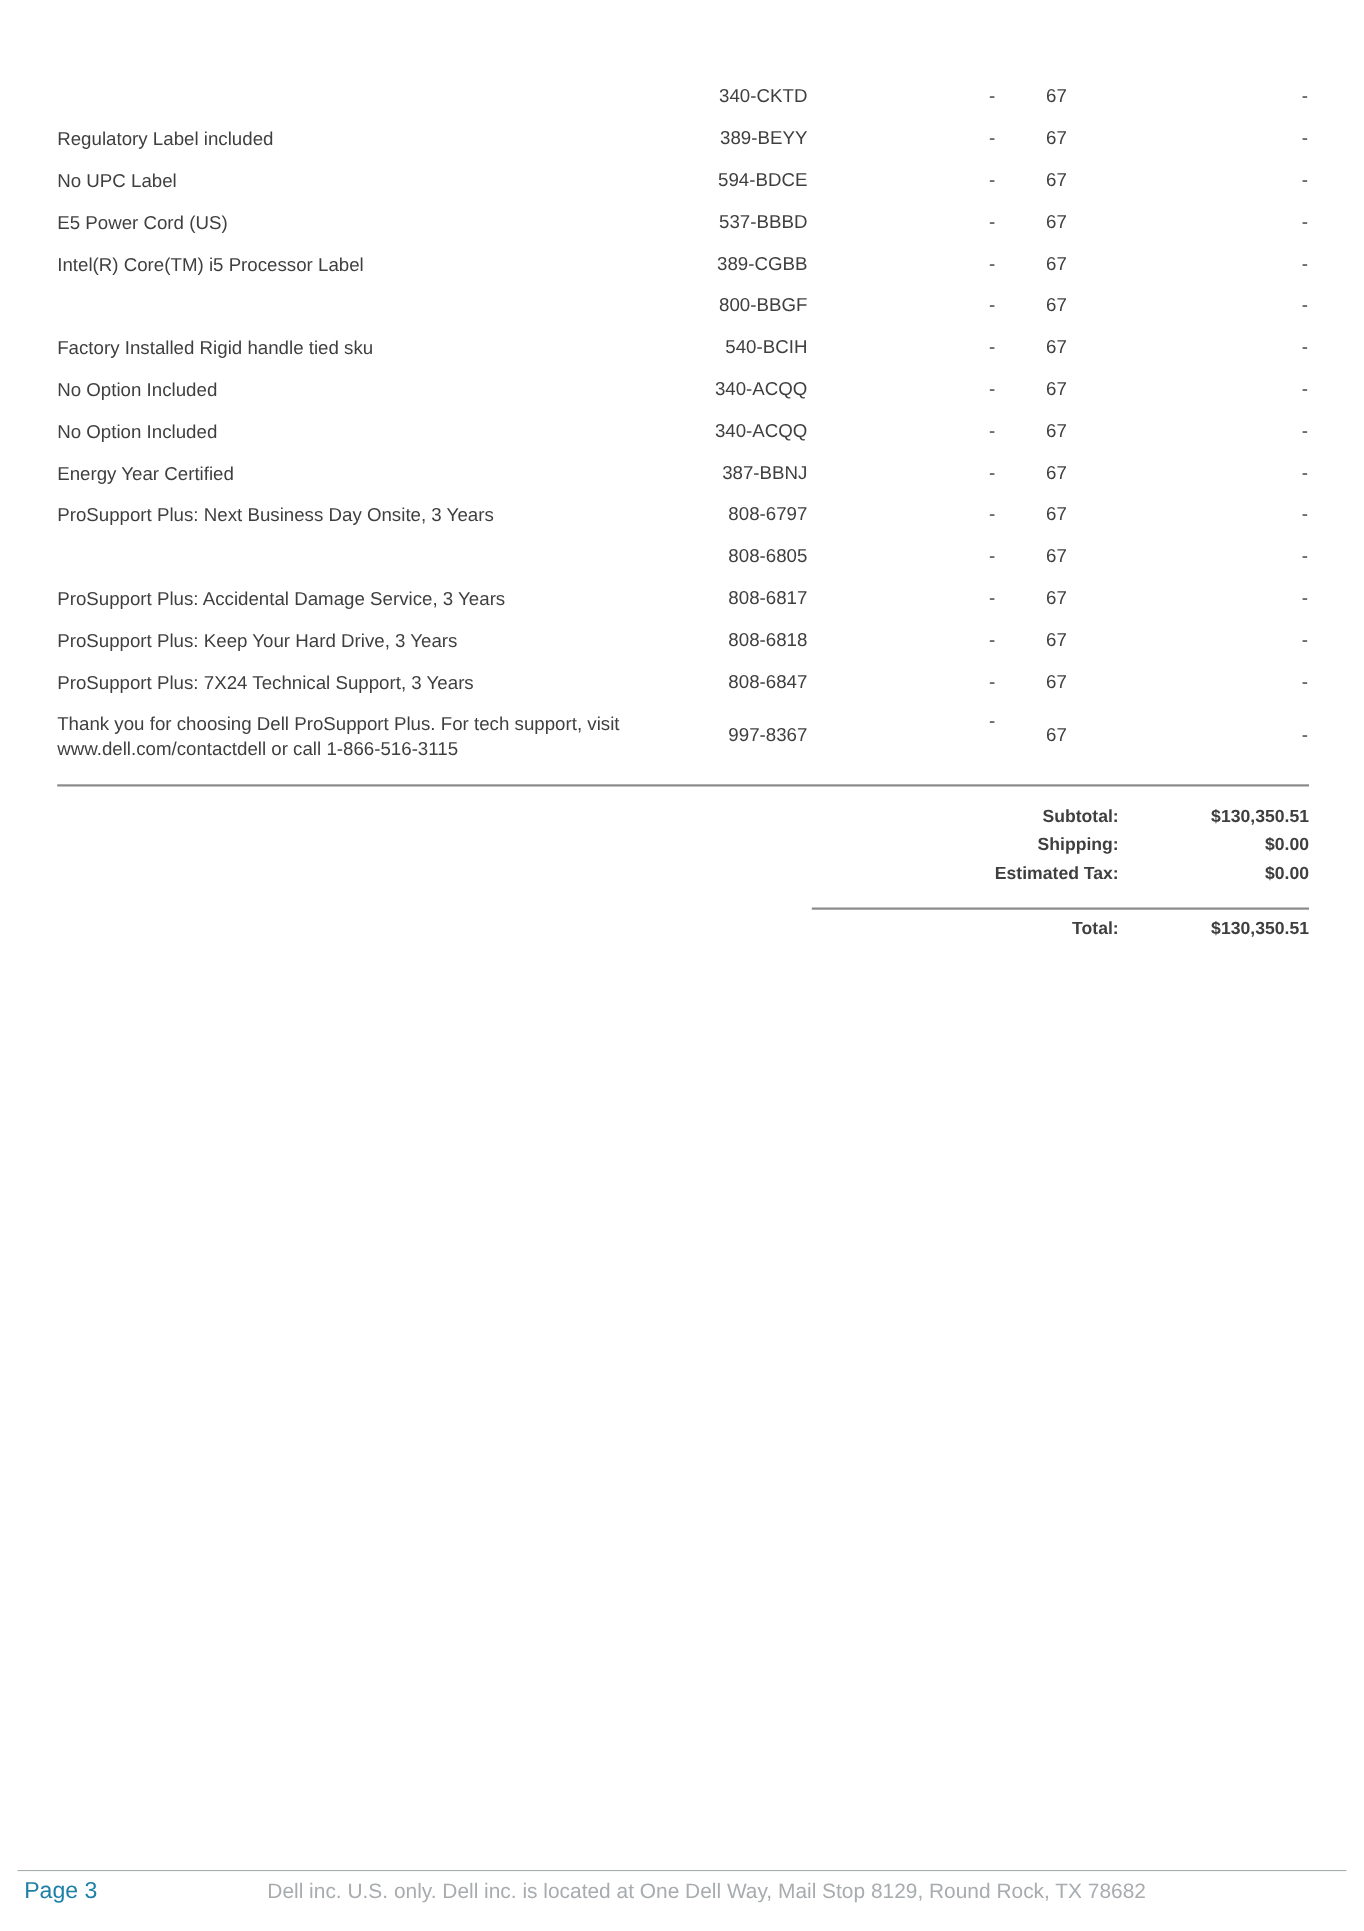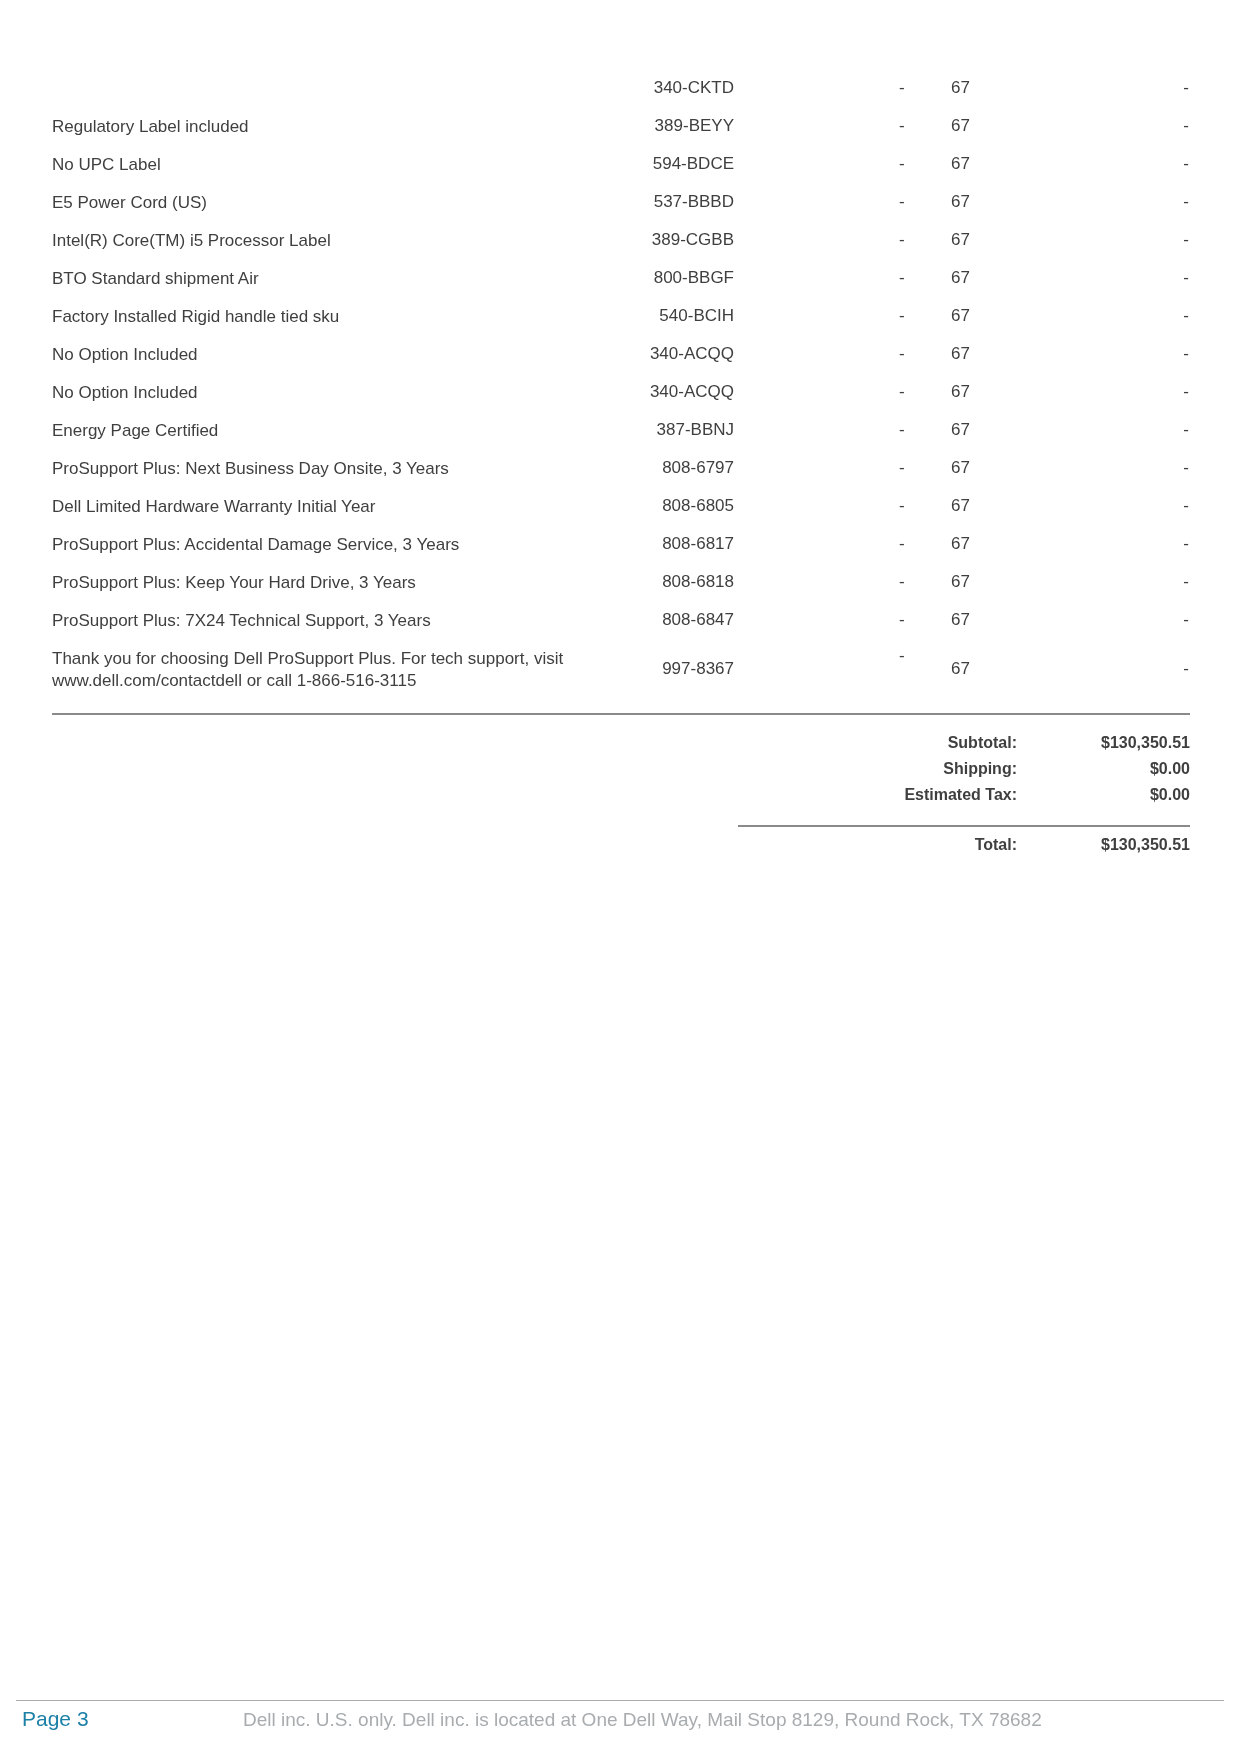--- a/index.html
+++ b/index.html
@@ -51,21 +51,20 @@
     <span class="dash2">-</span>
   </div>
   <div class="row" style="top:230px">
     <span class="desc">Intel(R) Core(TM) i5 Processor Label</span>
     <span class="sku">389-CGBB</span>
     <span class="dash1">-</span>
     <span class="qty">67</span>
     <span class="dash2">-</span>
   </div>
   <div class="row" style="top:268px">
-    <span class="desc">BTO Standard shipment Air</span>
     <span class="sku">800-BBGF</span>
     <span class="dash1">-</span>
     <span class="qty">67</span>
     <span class="dash2">-</span>
   </div>
   <div class="row" style="top:306px">
     <span class="desc">Factory Installed Rigid handle tied sku</span>
     <span class="sku">540-BCIH</span>
     <span class="dash1">-</span>
     <span class="qty">67</span>
@@ -79,35 +78,34 @@
     <span class="dash2">-</span>
   </div>
   <div class="row" style="top:382px">
     <span class="desc">No Option Included</span>
     <span class="sku">340-ACQQ</span>
     <span class="dash1">-</span>
     <span class="qty">67</span>
     <span class="dash2">-</span>
   </div>
   <div class="row" style="top:420px">
-    <span class="desc">Energy Page Certified</span>
+    <span class="desc">Energy Year Certified</span>
     <span class="sku">387-BBNJ</span>
     <span class="dash1">-</span>
     <span class="qty">67</span>
     <span class="dash2">-</span>
   </div>
   <div class="row" style="top:458px">
     <span class="desc">ProSupport Plus: Next Business Day Onsite, 3 Years</span>
     <span class="sku">808-6797</span>
     <span class="dash1">-</span>
     <span class="qty">67</span>
     <span class="dash2">-</span>
   </div>
   <div class="row" style="top:496px">
-    <span class="desc">Dell Limited Hardware Warranty Initial Year</span>
     <span class="sku">808-6805</span>
     <span class="dash1">-</span>
     <span class="qty">67</span>
     <span class="dash2">-</span>
   </div>
   <div class="row" style="top:534px">
     <span class="desc">ProSupport Plus: Accidental Damage Service, 3 Years</span>
     <span class="sku">808-6817</span>
     <span class="dash1">-</span>
     <span class="qty">67</span>

